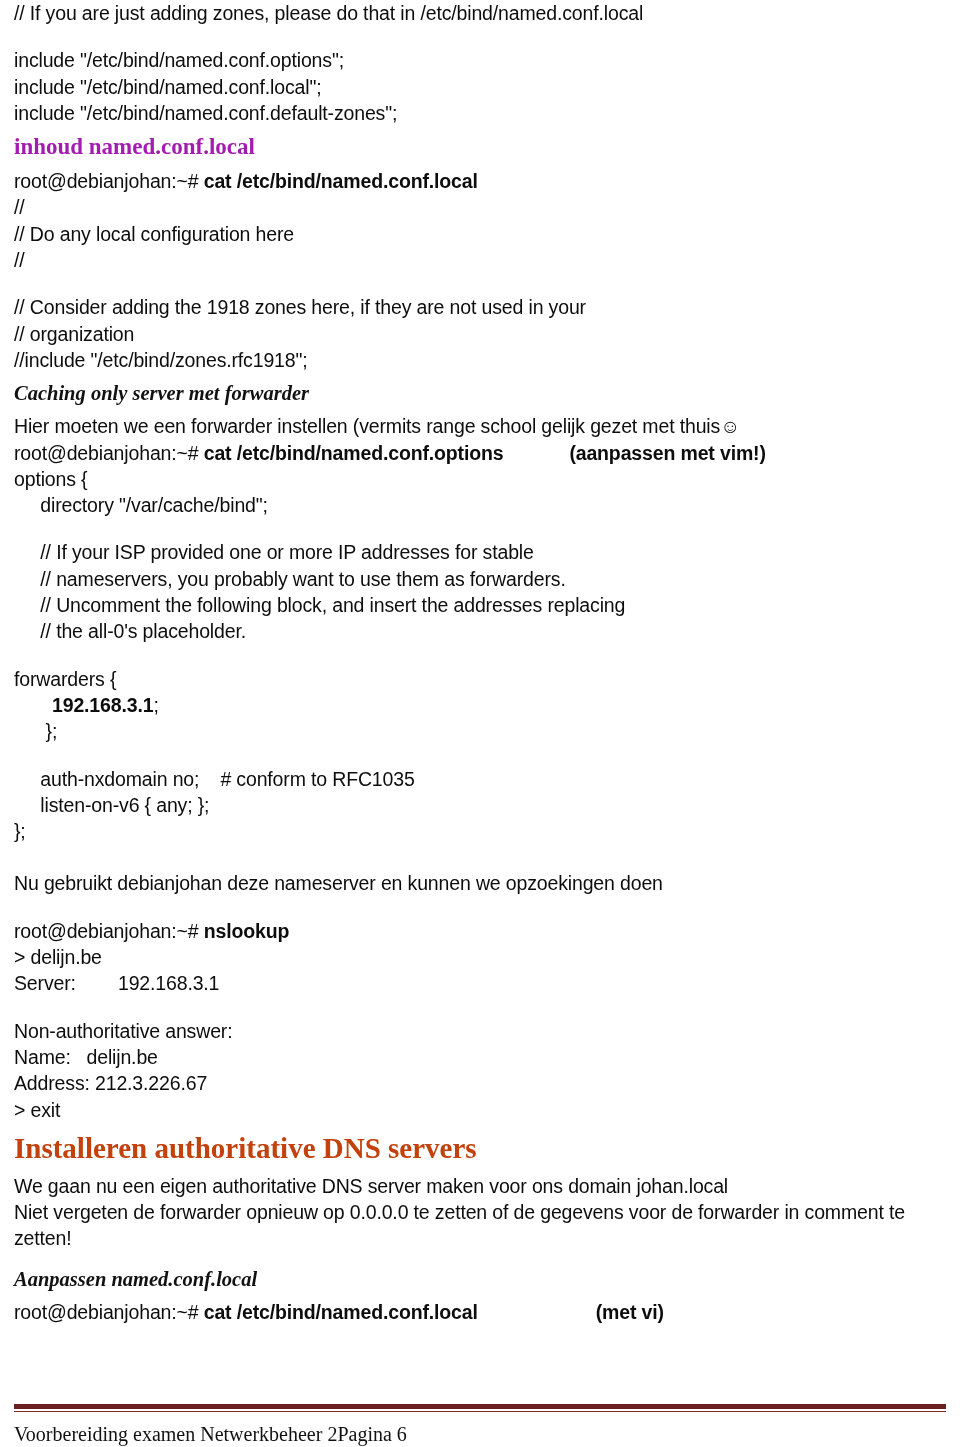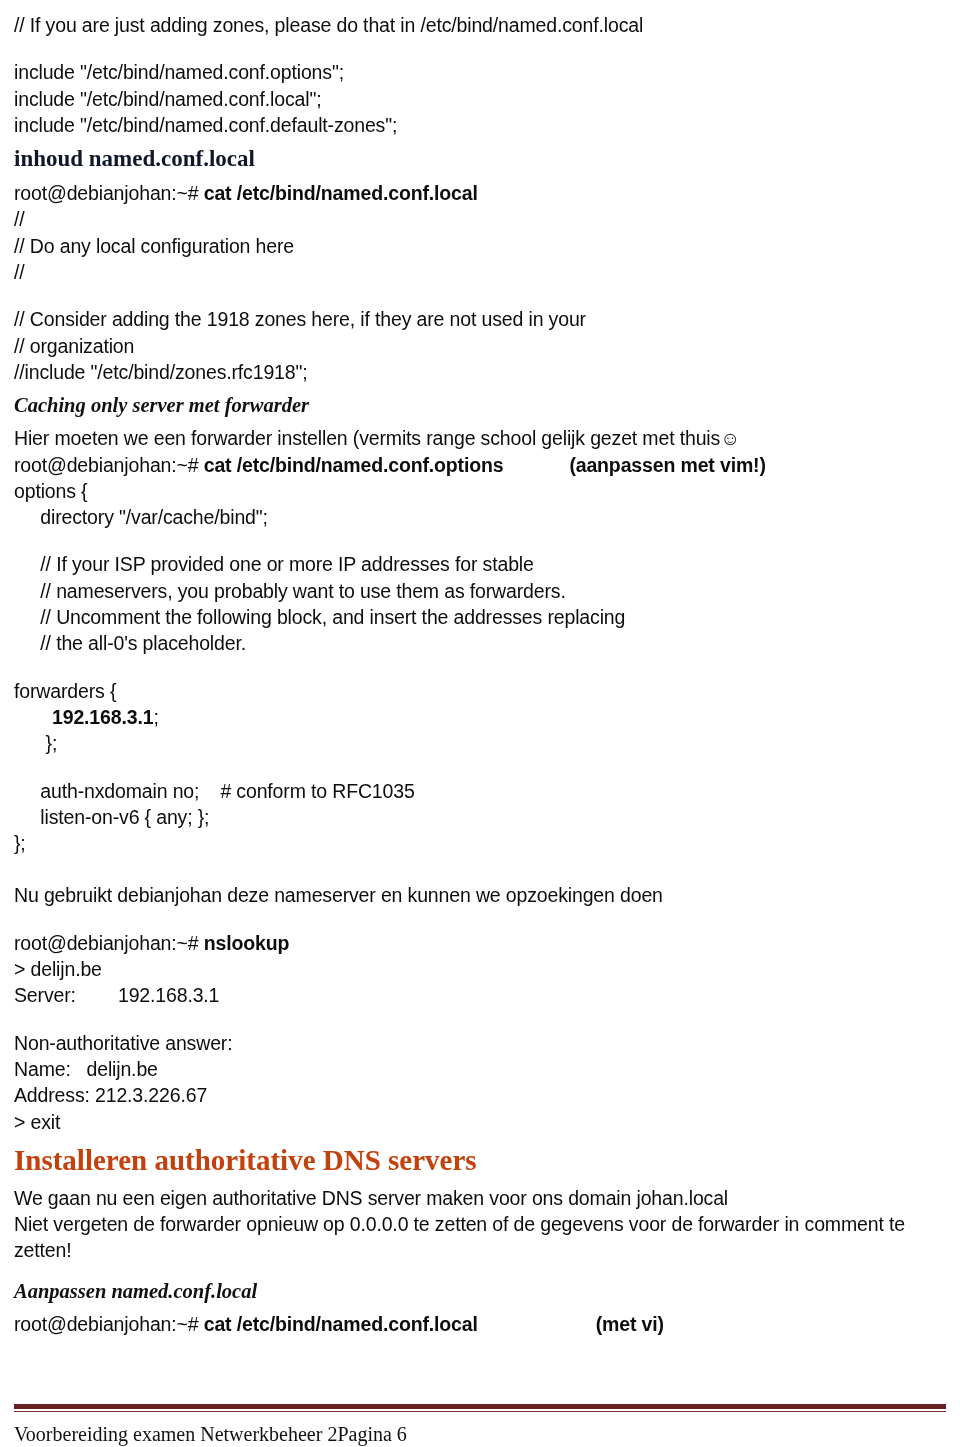--- a/index.html
+++ b/index.html
@@ -13,21 +13,21 @@
     position: relative;
     font-family: "Liberation Sans", sans-serif;
     color: #000000;
     overflow: hidden;
   }
   .page {
     position: relative;
     width: 960px;
     height: 1447px;
     box-sizing: border-box;
-    padding: 12px 14px;
+    padding: 0 14px;
     border-radius: 19px;
   }
 
   
   .ln {
     font-family: "Liberation Sans", sans-serif;
     font-size: 19.5px;
     line-height: 26.3px;
     white-space: pre;
     color: #0d0d0d;
@@ -43,21 +43,21 @@
   .gap-md { height: 21px; }
   .gap-lg { height: 26px; }
   .gap-xs { height: 6px; }
 
   
   .h-sub {
     font-family: "Liberation Serif", serif;
     font-weight: bold;
     font-size: 23px;
     line-height: 30px;
-    color: #0f172a;
+    color: #a21caf;
     white-space: pre;
   }
   .h-italic {
     font-family: "Liberation Serif", serif;
     font-weight: bold;
     font-style: italic;
     font-size: 20.5px;
     line-height: 28px;
     color: #111111;
     white-space: pre;

